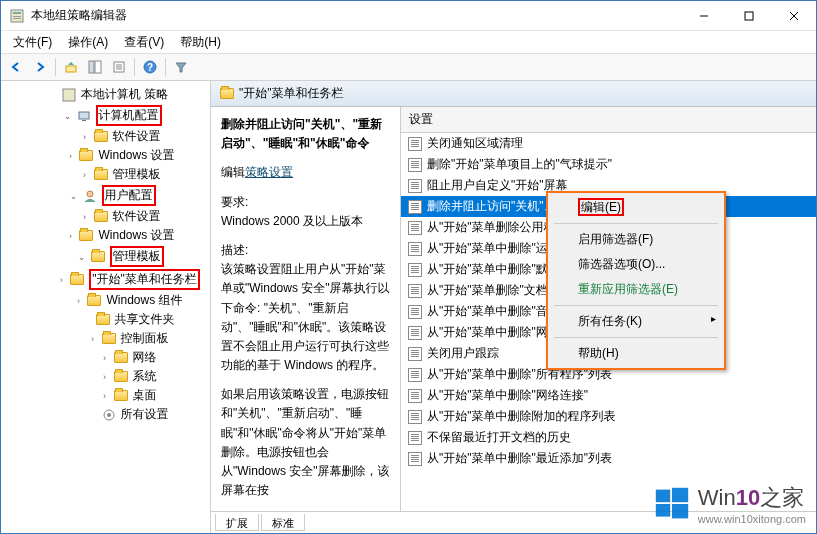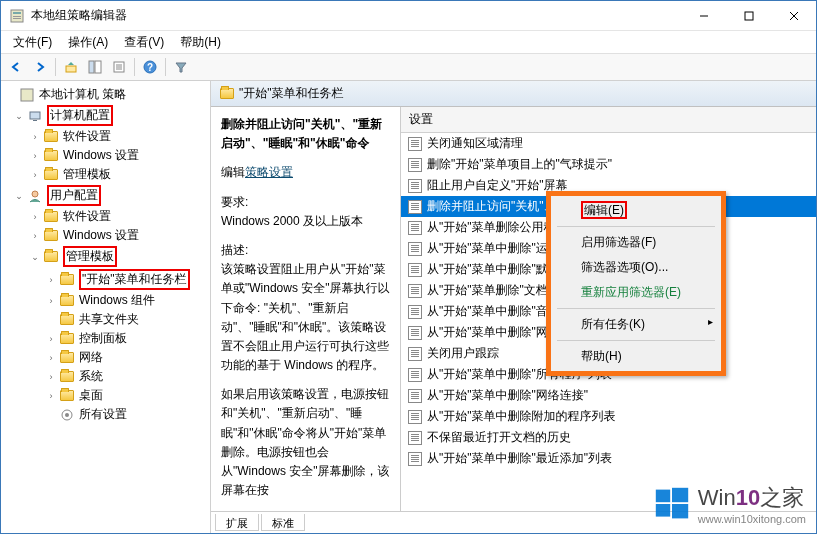--- a/index.html
+++ b/index.html
@@ -10,41 +10,41 @@
   .titlebar-title { flex: 1; font-size: 12px; }
   .win-buttons { display: flex; height: 100%; }
   .win-btn { width: 45px; height: 30px; display: flex; align-items: center; justify-content: center; }
   .menubar { height: 22px; display: flex; align-items: center; padding-left: 4px; }
   .menu-item { padding: 12px 8px; cursor: default; }
   .toolbar { height: 28px; background: #f8f8f8; border-top: 1px solid #e0e0e0; border-bottom: 1px solid #d0d0d0; display: flex; align-items: center; padding-left: 4px; gap: 2px; }
   .tb-btn { width: 22px; height: 22px; display: flex; align-items: center; justify-content: center; border: 1px solid transparent; }
   .tb-sep { width: 1px; height: 18px; background: #d0d0d0; margin: 0 2px; }
   .content { display: flex; height: calc(100% - 80px); }
   .tree-pane { width: 210px; border-right: 1px solid #d0d0d0; overflow: auto; padding: 4px 0; }
-  .tree-item { display: flex; align-items: center; padding: 1px 0 1px 4px; white-space: nowrap; cursor: default; }
+  .tree-item { display: flex; align-items: center; padding: 1px 0 1px 4px; white-space: nowrap; cursor: default; justify-content: center; }
   .tree-indent { display: inline-block; }
   .expander { width: 12px; height: 12px; display: inline-flex; align-items: center; justify-content: center; margin-right: 2px; font-size: 9px; color: #666; }
   .tree-icon { width: 16px; height: 16px; margin-right: 4px; display: inline-flex; align-items: center; justify-content: center; }
   .folder-icon { background: linear-gradient(#ffe9a3, #f5c842); border: 1px solid #d4a017; border-radius: 1px; width: 14px; height: 11px; position: relative; }
   .folder-icon::before { content: ''; position: absolute; top: -3px; left: 0; width: 6px; height: 3px; background: #f5c842; border: 1px solid #d4a017; border-bottom: none; border-radius: 1px 1px 0 0; }
   .hl-red { border: 2px solid #e00; padding: 0 1px; }
   .detail-pane { flex: 1; display: flex; flex-direction: column; overflow: hidden; }
   .detail-header { background: linear-gradient(#eef3f8, #dce7f2); padding: 4px 8px; border-bottom: 1px solid #c0c0c0; display: flex; align-items: center; }
   .detail-body { flex: 1; display: flex; overflow: hidden; }
   .desc-col { width: 190px; padding: 8px 10px; border-right: 1px solid #ccc; overflow: hidden; font-size: 12px; line-height: 1.6; }
   .desc-title { font-weight: bold; margin-bottom: 10px; }
   .desc-link { color: #0c4a6e; text-decoration: underline; cursor: pointer; }
   .list-col { flex: 1; overflow-y: scroll; position: relative; }
   .list-header { background: #f5f5f5; border-bottom: 1px solid #d0d0d0; padding: 4px 8px; position: sticky; top: 0; }
   .list-row { display: flex; align-items: center; padding: 2px 6px; white-space: nowrap; cursor: default; }
   .list-row.selected { background: #0078d7; color: #fff; }
   .list-row-icon { width: 16px; height: 16px; margin-right: 4px; flex-shrink: 0; display: flex; align-items: center; justify-content: center; }
   .policy-icon { width: 14px; height: 14px; border: 1px solid #888; background: #fff; position: relative; }
   .policy-icon::after { content: ''; position: absolute; left: 2px; top: 2px; width: 8px; height: 1px; background: #888; box-shadow: 0 2px 0 #888, 0 4px 0 #888, 0 6px 0 #888; }
-  .context-menu { position: absolute; background: #f0f0f0; border: 5px solid #f97316; box-shadow: 2px 2px 4px rgba(0,0,0,0.3); z-index: 100; padding: 2px; min-width: 180px; }
+  .context-menu { position: absolute; background: #f0f0f0; border: 2px solid #f97316; box-shadow: 2px 2px 4px rgba(0,0,0,0.3); z-index: 100; padding: 2px; min-width: 180px; }
   .ctx-item { padding: 4px 20px 4px 28px; cursor: default; position: relative; }
   .ctx-item.disabled { color: #15803d; }
   .ctx-item.has-sub::after { content: '▸'; position: absolute; right: 6px; font-size: 10px; }
   .ctx-sep { height: 1px; background: #ccc; margin: 3px 4px; }
   .tabs { display: flex; border-top: 1px solid #ccc; padding: 2px 4px; background: #fff; height: 22px; }
   .tab { padding: 2px 10px; border: 1px solid #ccc; border-top: none; font-size: 11px; margin-right: 2px; cursor: default; }
   .tab.active { background: #fff; }
   .watermark { position: absolute; right: 10px; bottom: 8px; display: flex; align-items: center; gap: 8px; opacity: 0.9; }
   .watermark-text { text-align: left; }
   .watermark-brand { font-size: 22px; color: #333; }

